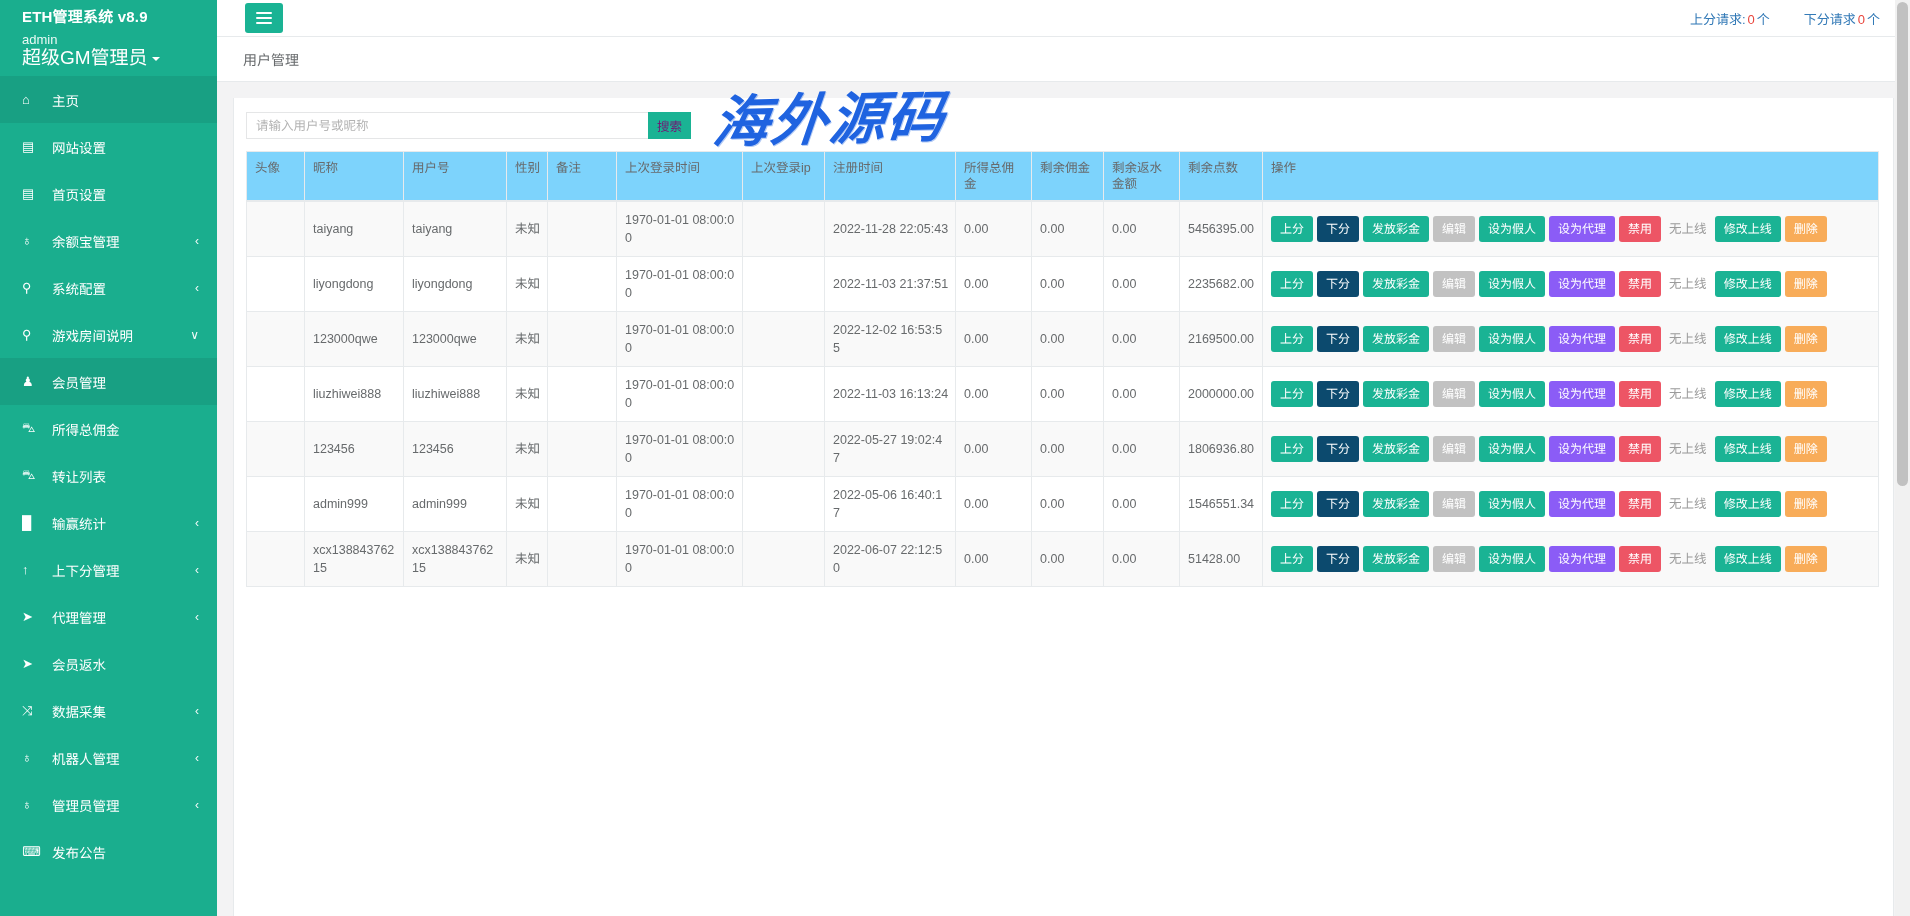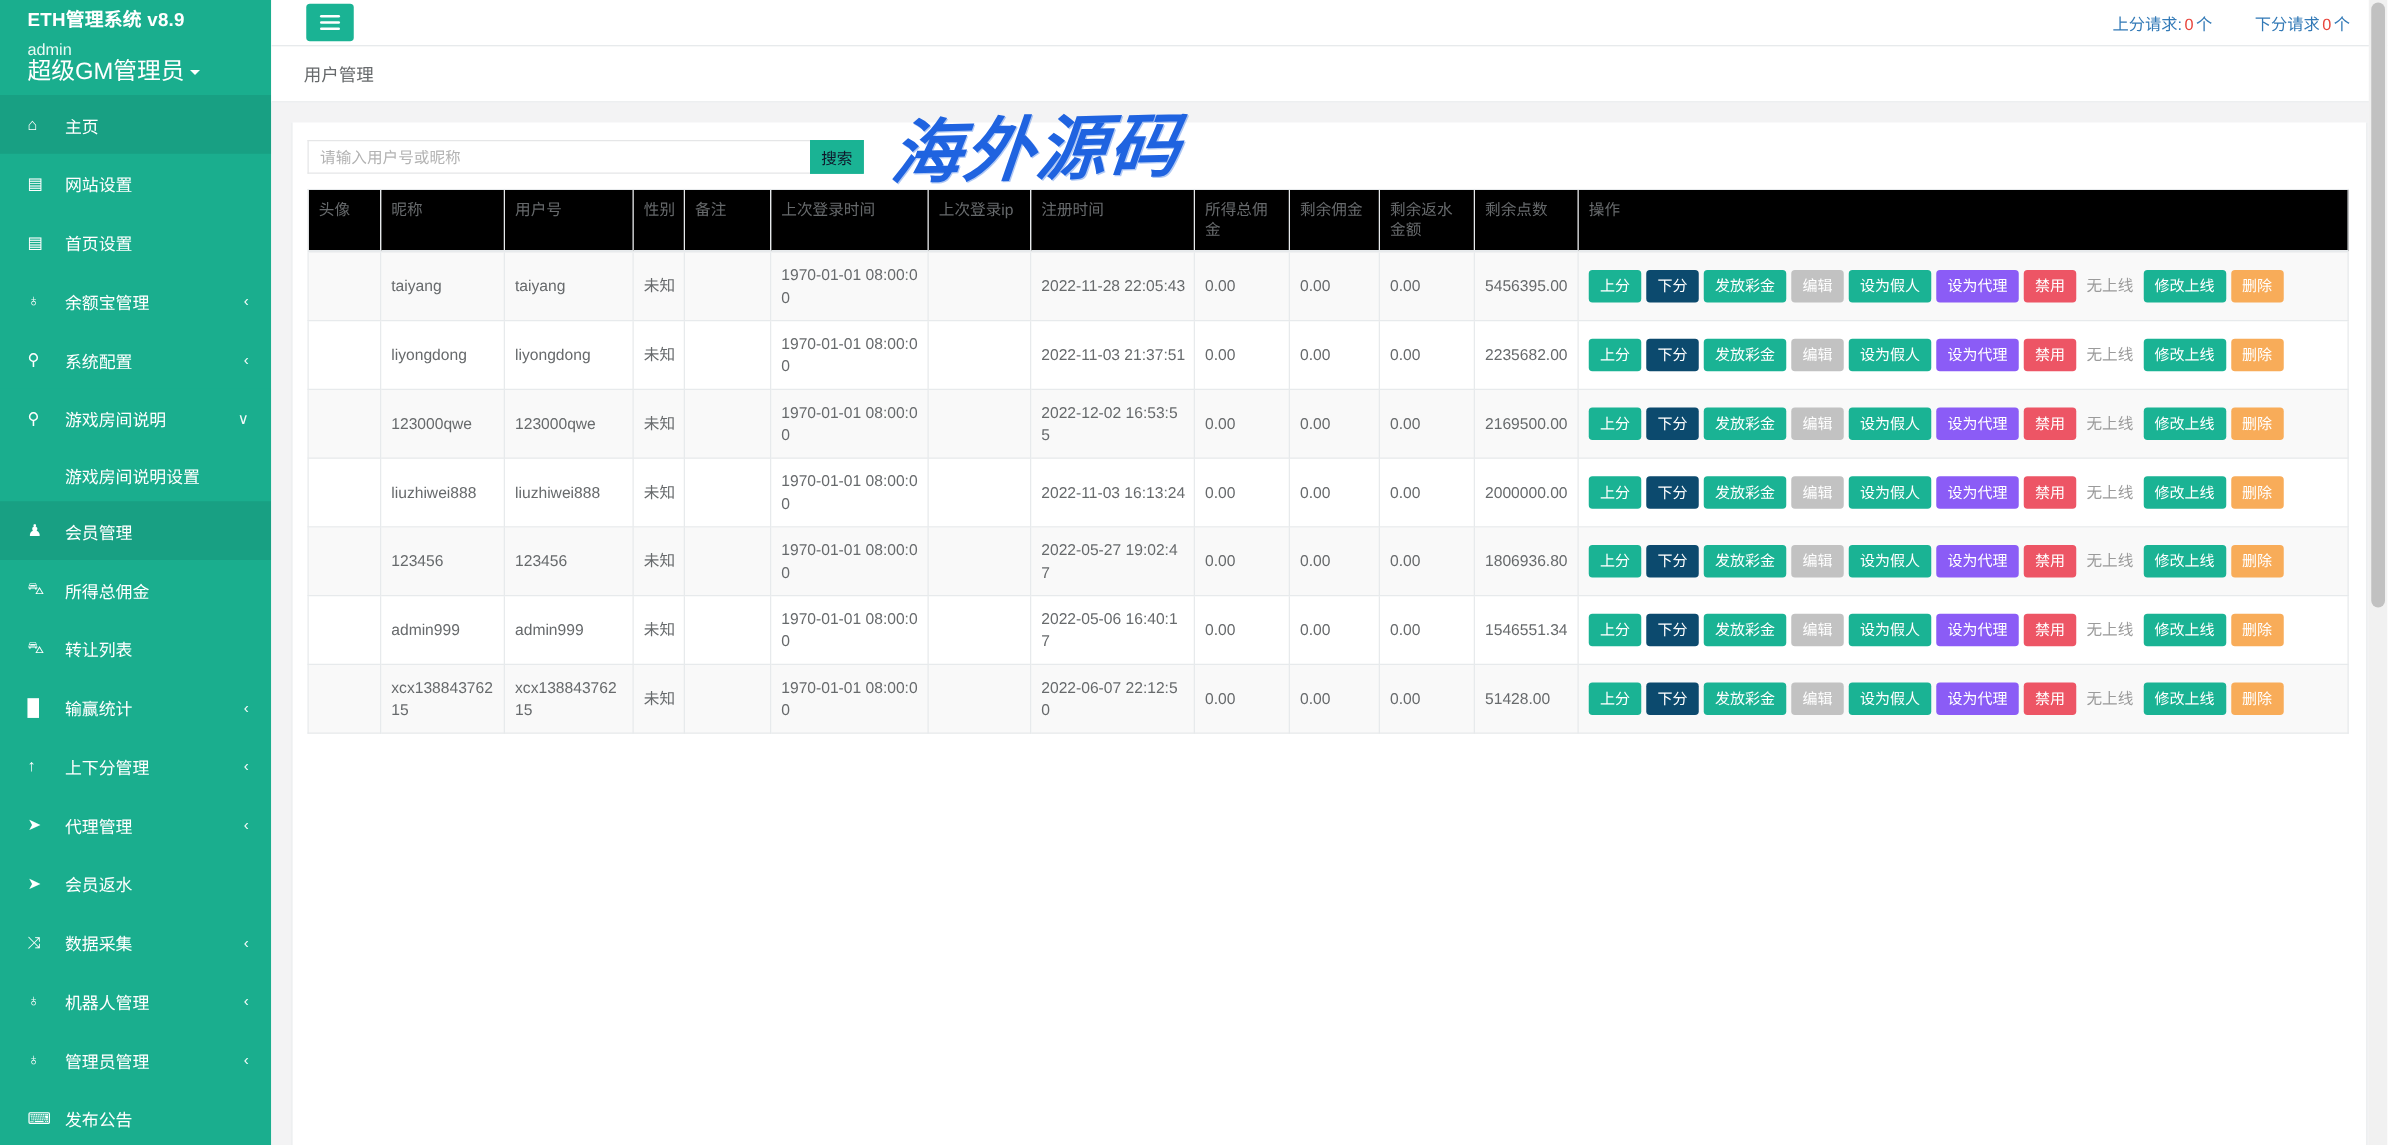--- a/index.html
+++ b/index.html
@@ -179,21 +179,21 @@
     background: #ffffff;
     outline: none;
     border-radius: 0;
     font-family: "Liberation Sans", "DejaVu Sans", sans-serif;
   }
   .search-input::placeholder { color: #b3b3b3; }
   .search-btn {
     height: 27px;
     min-width: 43px;
     background: #1ab394;
-    color: #0f172a;
+    color: #701a75;
     border: 1px solid #1ab394;
     font-size: 12.5px;
     cursor: pointer;
     padding: 0 8px;
     font-family: "Liberation Sans", "DejaVu Sans", sans-serif;
   }
 
   
   .watermark {
     position: absolute;
@@ -221,21 +221,21 @@
     padding: 0 14px 0 12px;
   }
   table.grid {
     width: 100%;
     border-collapse: collapse;
     table-layout: fixed;
     font-size: 12.5px;
     color: #676a6c;
   }
   table.grid thead th {
-    background: #000000;
+    background: #7dd3fc;
     border: 1px solid #e7eaec;
     border-bottom-width: 2px;
     text-align: left;
     padding: 8px 6px 8px 8px;
     font-weight: normal;
     color: #676a6c;
     vertical-align: top;
     font-size: 12.5px;
     line-height: 16px;
     height: 40px;
@@ -352,27 +352,20 @@
             <span class="nav-txt">系统配置</span>
             <span class="nav-arrow">‹</span>
           </div>
         </li>
         <li class="nav-group-open">
           <div class="nav-link">
             <span class="nav-ico">⚲</span>
             <span class="nav-txt">游戏房间说明</span>
             <span class="nav-arrow">∨</span>
           </div>
-          <ul class="nav-sub">
-            <li>
-              <div class="nav-link">
-                <span class="nav-txt">游戏房间说明设置</span>
-              </div>
-            </li>
-          </ul>
         </li>
         <li>
           <div class="nav-link active">
             <span class="nav-ico">♟</span>
             <span class="nav-txt">会员管理</span>
           </div>
         </li>
         <li>
           <div class="nav-link">
             <span class="nav-ico">⛍</span>

